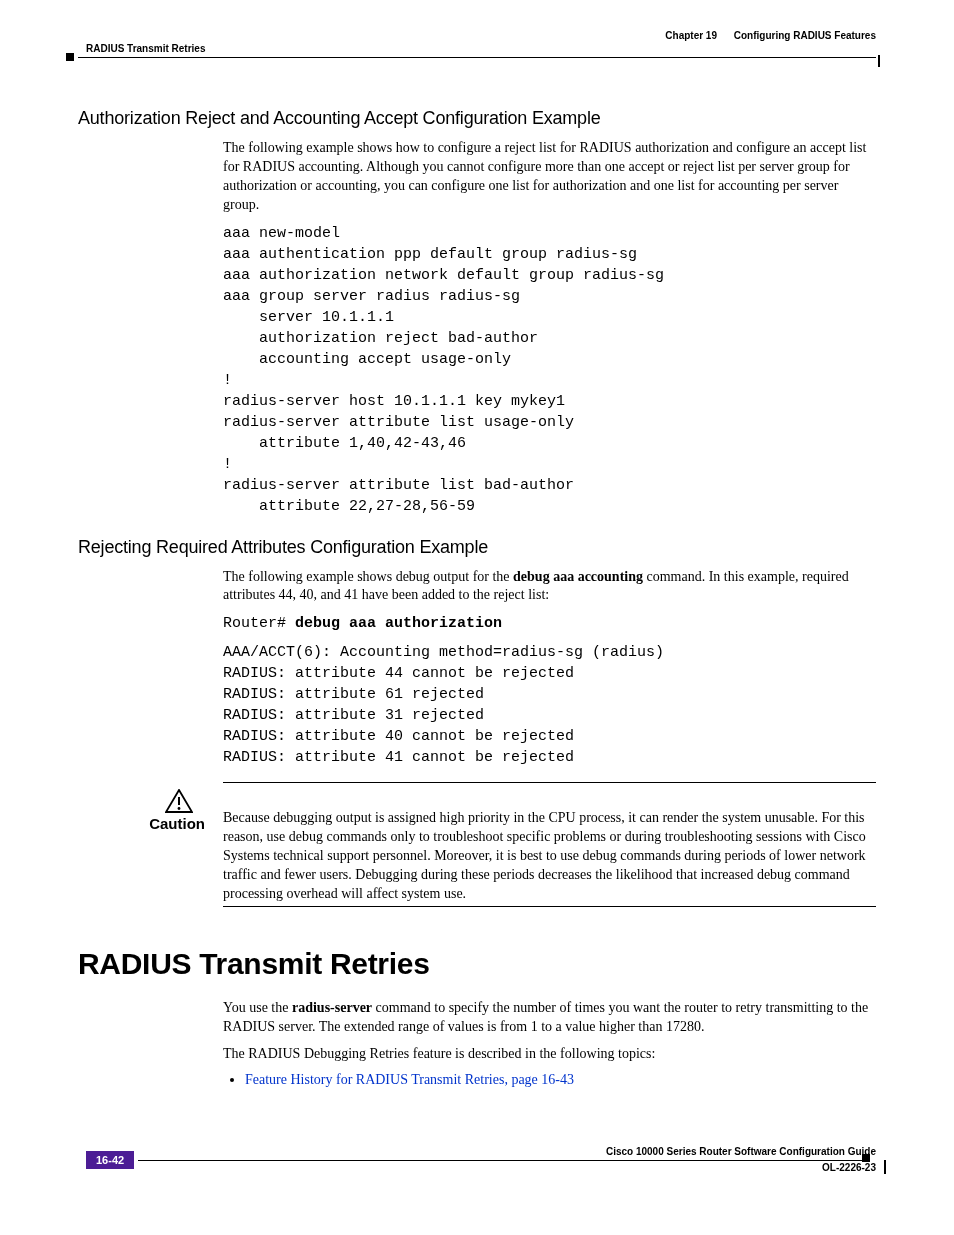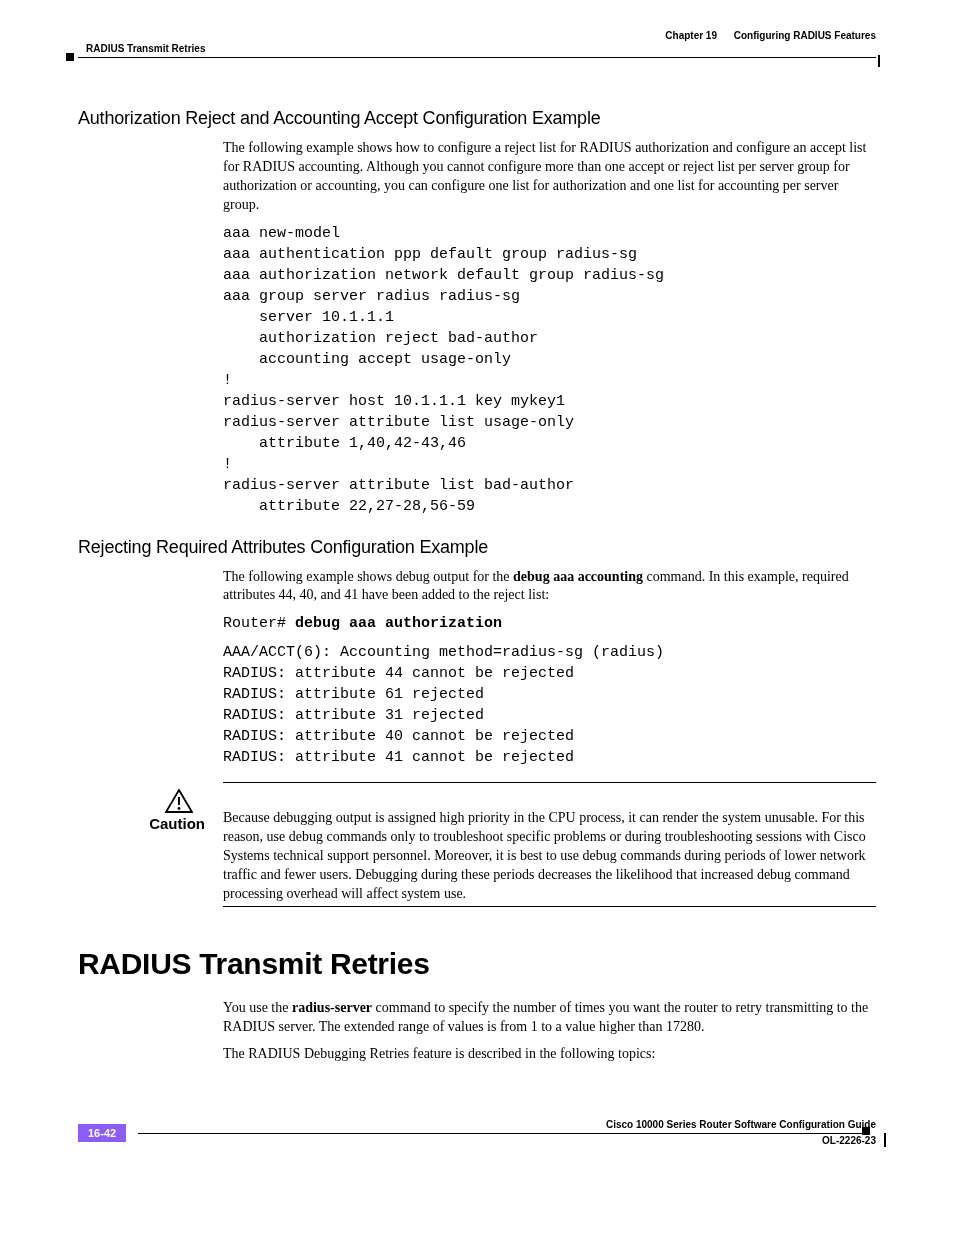--- a/index.html
+++ b/index.html
@@ -165,23 +165,23 @@
     content: "";
     position: absolute;
     right: -4px;
     top: -6px;
     width: 8px;
     height: 8px;
     background: #000;
   }
   .page-badge {
     position: absolute;
-    left: 0;
+    left: 8px;
     bottom: -8px;
-    background: #8b5cf6;
+    background: #4c1d95;
     color: #fff;
     padding: 3px 10px;
     font-size: 11px;
     font-weight: bold;
   }
   .footer-right {
     position: absolute;
     right: 0;
     bottom: -12px;
   }
@@ -254,20 +254,25 @@
       <div class="caution-text">Because debugging output is assigned high priority in the CPU process, it can render the system unusable. For this reason, use debug commands only to troubleshoot specific problems or during troubleshooting sessions with Cisco Systems technical support personnel. Moreover, it is best to use debug commands during periods of lower network traffic and fewer users. Debugging during these periods decreases the likelihood that increased debug command processing overhead will affect system use.</div>
     </div>
     <hr class="caution-rule">
   </div>
 
   <h1>RADIUS Transmit Retries</h1>
   <p>
     <span>You use the </span><span class="inline-bold">radius-server</span><span> command to specify the number of times you want the router to retry transmitting to the RADIUS server. The extended range of values is from 1 to a value higher than 17280.</span>
   </p>
   <p>The RADIUS Debugging Retries feature is described in the following topics:</p>
+  <ul class="bullets">
+    <li>
+      <a href="#" class="link">Feature History for RADIUS Transmit Retries, page 16-43</a>
+    </li>
+  </ul>
 
   <div class="footer">
     <div class="footer-title">Cisco 10000 Series Router Software Configuration Guide</div>
     <div class="footer-rule-wrap">
       <hr class="footer-rule">
     </div>
     <div class="page-badge">16-42</div>
     <div class="footer-right">OL-2226-23</div>
   </div>
 

